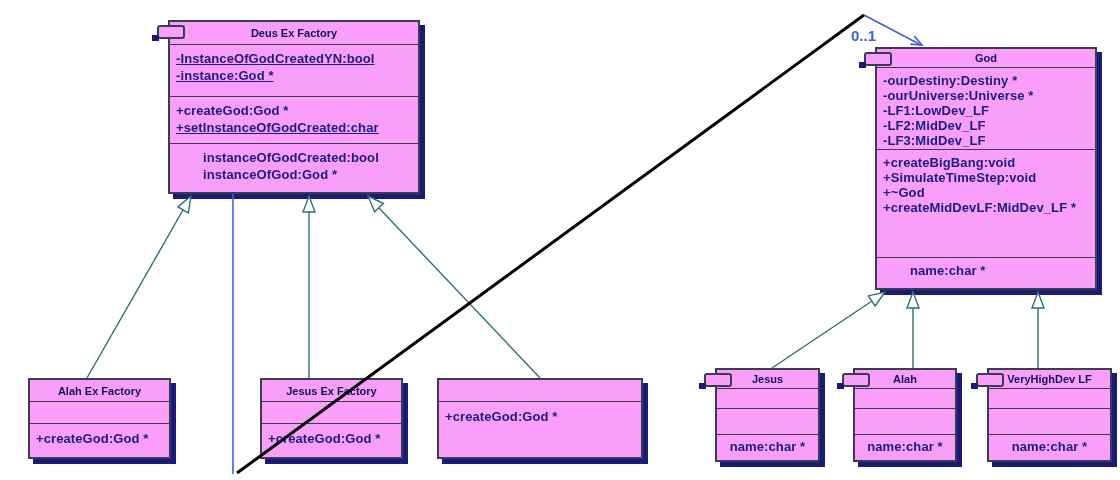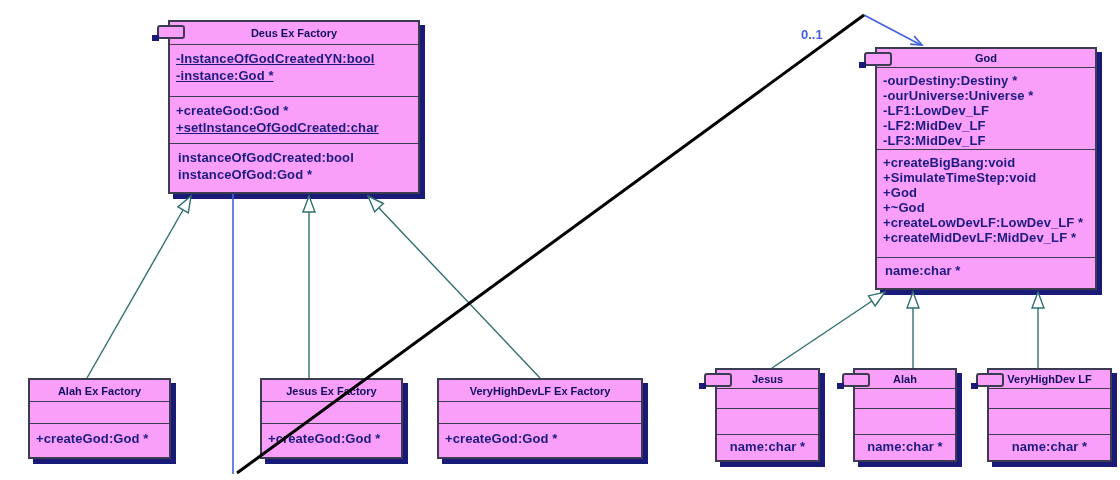--- a/index.html
+++ b/index.html
@@ -22,21 +22,21 @@
     font-size:11px; font-weight:bold; color:var(--title-text,#10105e);
     border-bottom:1px solid var(--box-border,#3c3c50);
     white-space:nowrap;
   }
   .sec {
     box-sizing:border-box; flex:0 0 auto; overflow:hidden;
     border-bottom:1px solid var(--box-border,#3c3c50);
     padding:5px 6px 0 6px;
   }
   .sec.last { border-bottom:none; flex:1 1 auto; }
-  .sec.indent { padding-left:8px; }
+  .sec.indent { padding-left:33px; }
   .sec.center { text-align:center; padding-left:0; padding-right:0; }
   .mem {
     font-size:13px; font-weight:bold; line-height:14px;
     white-space:nowrap; letter-spacing:0.1px;
   }
   .u { text-decoration:underline; }
   .cls-deus .mem { line-height:17px; }
   .cls-god  .mem { line-height:15px; }
   .cicon {
     position:absolute; left:-13px; top:3px; width:24px; height:10px;
@@ -45,22 +45,22 @@
     border-radius:3px; z-index:3;
   }
   .cicon::after {
     content:""; position:absolute; left:-7px; top:8px; width:7px; height:6px;
     background:var(--shadow,#191970);
   }
   #overlay {
     position:absolute; left:0; top:0; z-index:5; pointer-events:none;
   }
   #mult-label {
-    position:absolute; left:801px; top:27px; z-index:6;
-    font-size:13px; font-weight:bold; color:var(--assoc-line,#4161e1);
+    position:absolute; left:851px; top:27px; z-index:6;
+    font-size:15px; font-weight:bold; color:var(--assoc-line,#4161e1);
   }
 </style>
 </head>
 <body>
 
 <div id="canvas">
 
   <div class="cls cls-deus" style="left:168px;top:20px;width:252px;height:174px">
     <div class="title" style="height:22px">
       <span class="cicon"></span>
@@ -88,23 +88,21 @@
     <div class="sec" style="height:82px">
       <div class="mem">-ourDestiny:Destiny *</div>
       <div class="mem">-ourUniverse:Universe *</div>
       <div class="mem">-LF1:LowDev_LF</div>
       <div class="mem">-LF2:MidDev_LF</div>
       <div class="mem">-LF3:MidDev_LF</div>
     </div>
     <div class="sec" style="height:108px">
       <div class="mem">+createBigBang:void</div>
       <div class="mem">+SimulateTimeStep:void</div>
-      <div class="mem">+God</div>
       <div class="mem">+~God</div>
-      <div class="mem">+createLowDevLF:LowDev_LF *</div>
       <div class="mem">+createMidDevLF:MidDev_LF *</div>
     </div>
     <div class="sec last indent">
       <div class="mem">name:char *</div>
     </div>
   </div>
 
   <div class="cls" style="left:28px;top:378px;width:143px;height:81px">
     <div class="title" style="height:21px">
       <span>Alah Ex Factory</span>
@@ -119,23 +117,20 @@
     <div class="title" style="height:21px">
       <span>Jesus Ex Factory</span>
     </div>
     <div class="sec" style="height:22px"></div>
     <div class="sec last" style="padding-top:8px">
       <div class="mem">+createGod:God *</div>
     </div>
   </div>
 
   <div class="cls" style="left:437px;top:378px;width:206px;height:81px">
-    <div class="title" style="height:21px">
-      <span>VeryHighDevLF Ex Factory</span>
-    </div>
     <div class="sec" style="height:22px"></div>
     <div class="sec last" style="padding-top:8px">
       <div class="mem">+createGod:God *</div>
     </div>
   </div>
 
   <div class="cls" style="left:715px;top:368px;width:105px;height:94px">
     <div class="title" style="height:18px">
       <span class="cicon"></span>
       <span>Jesus</span>

